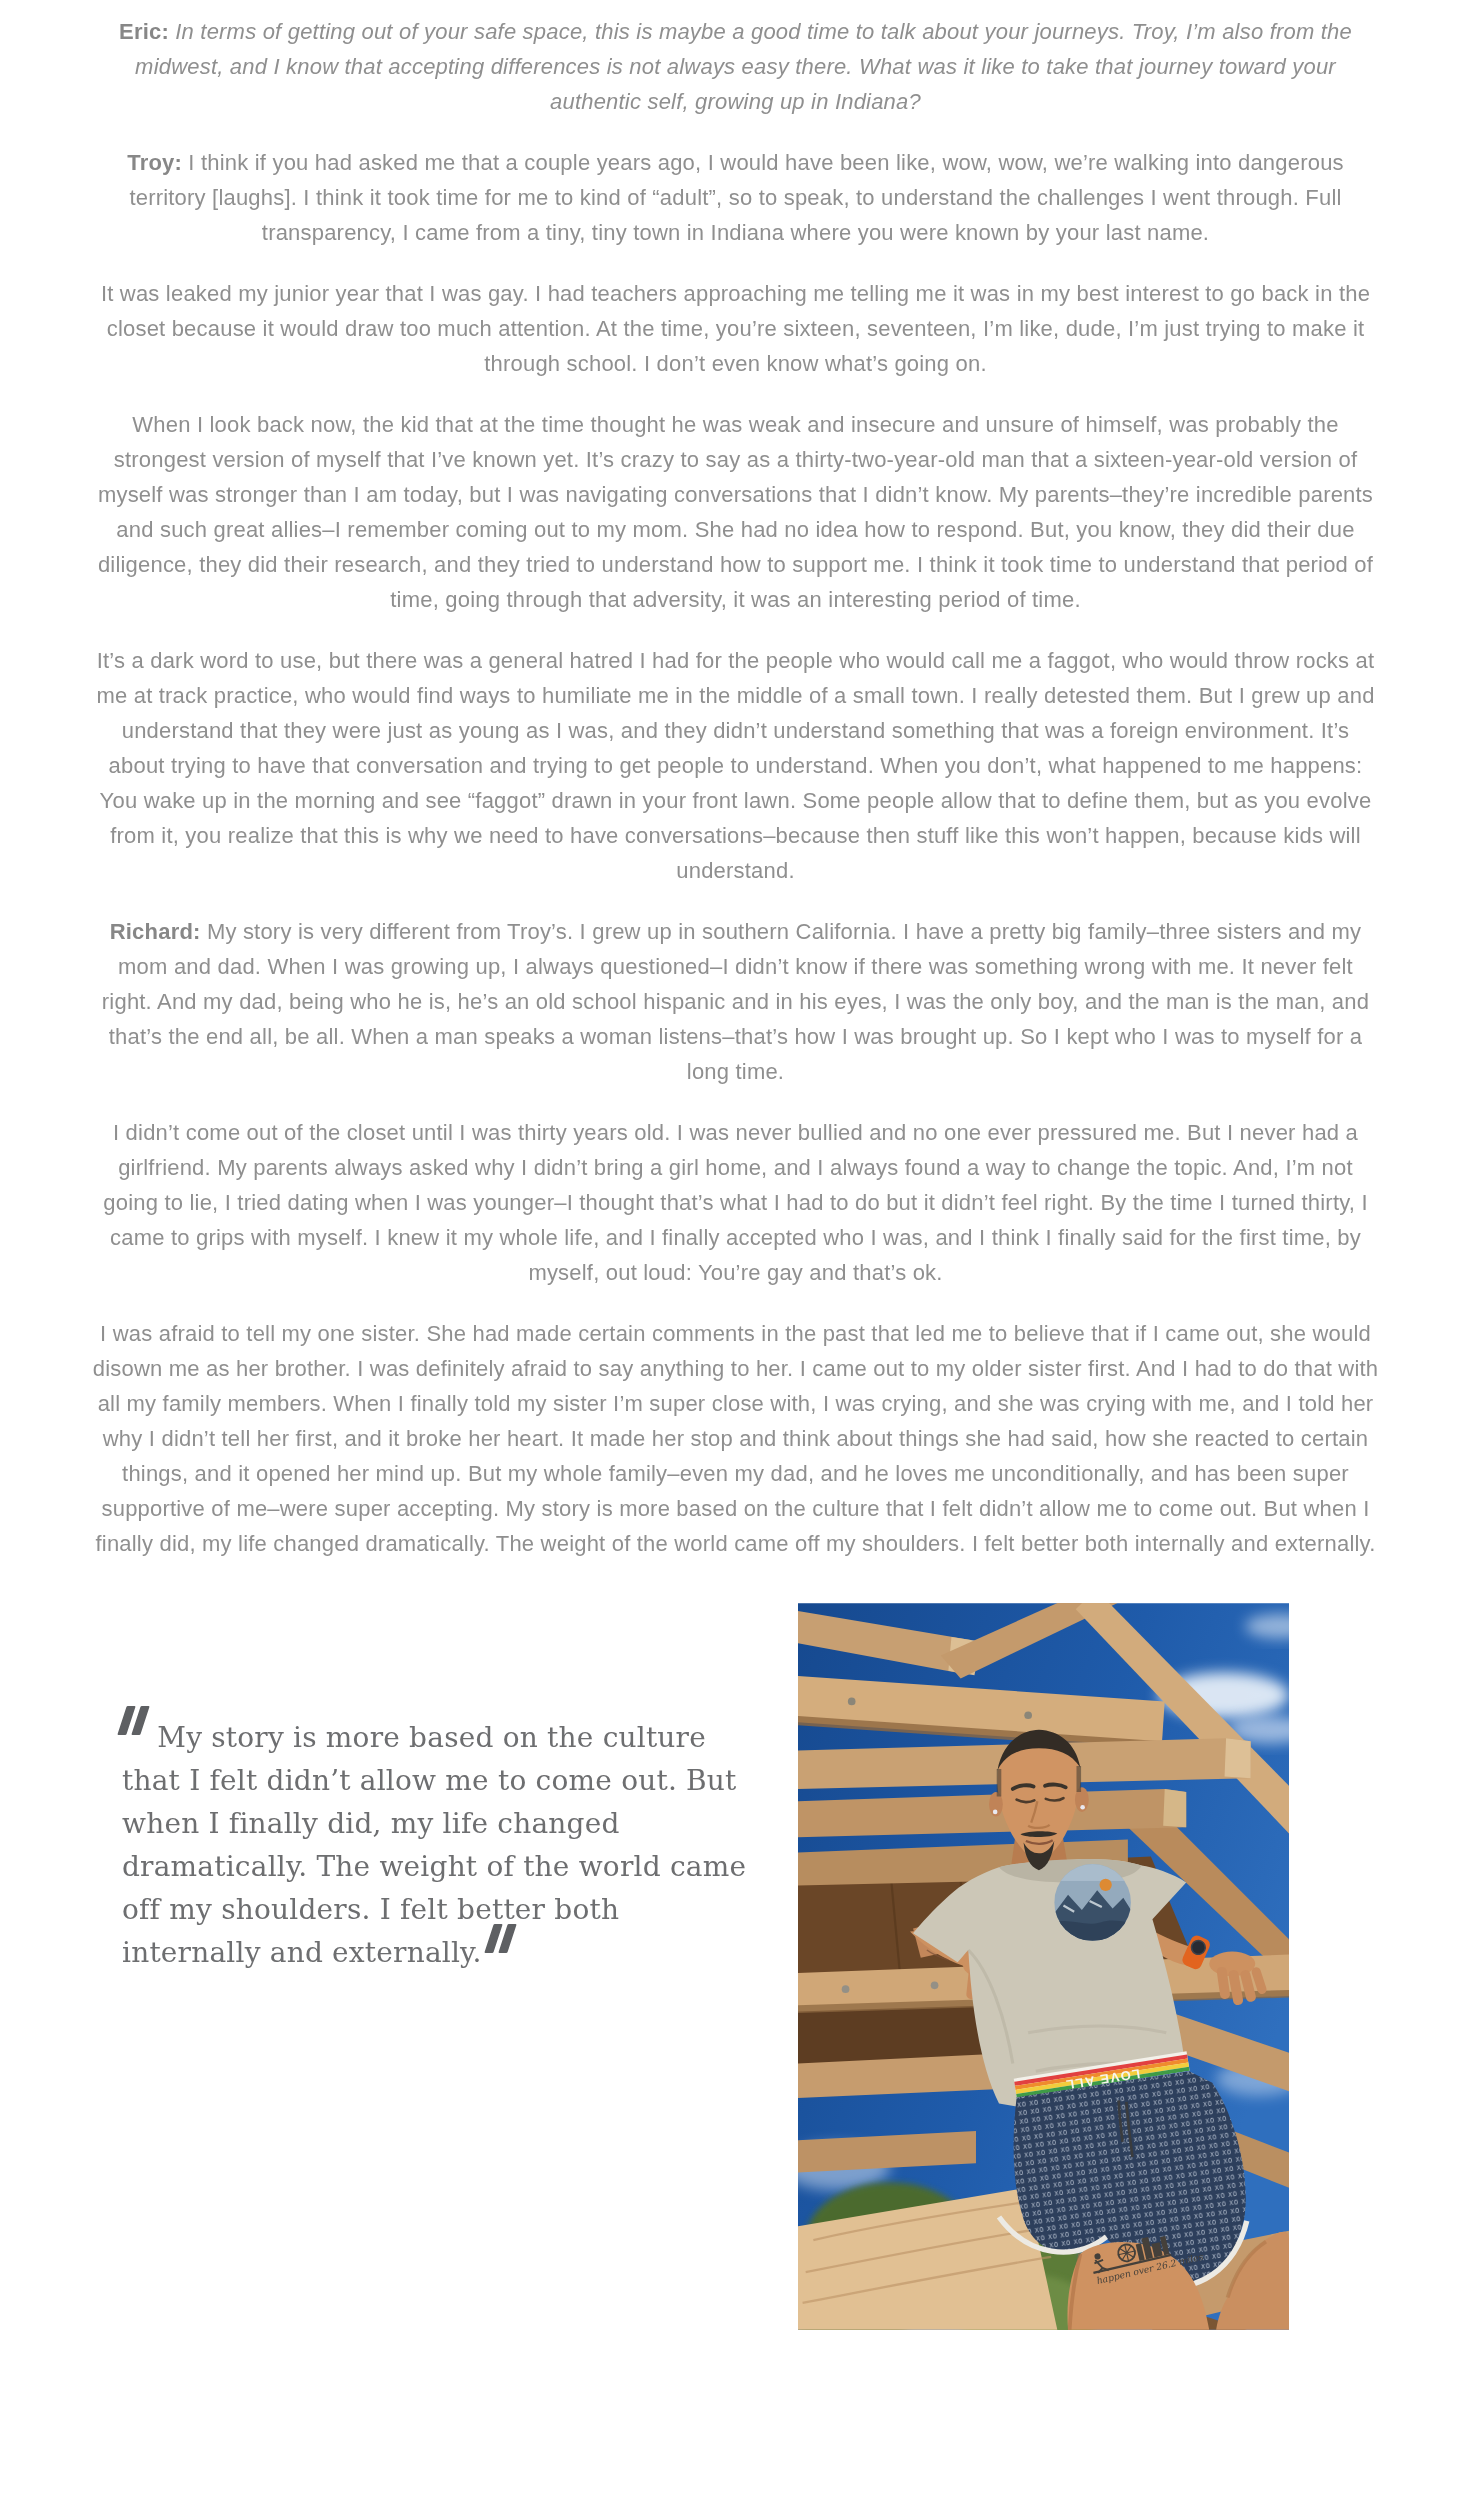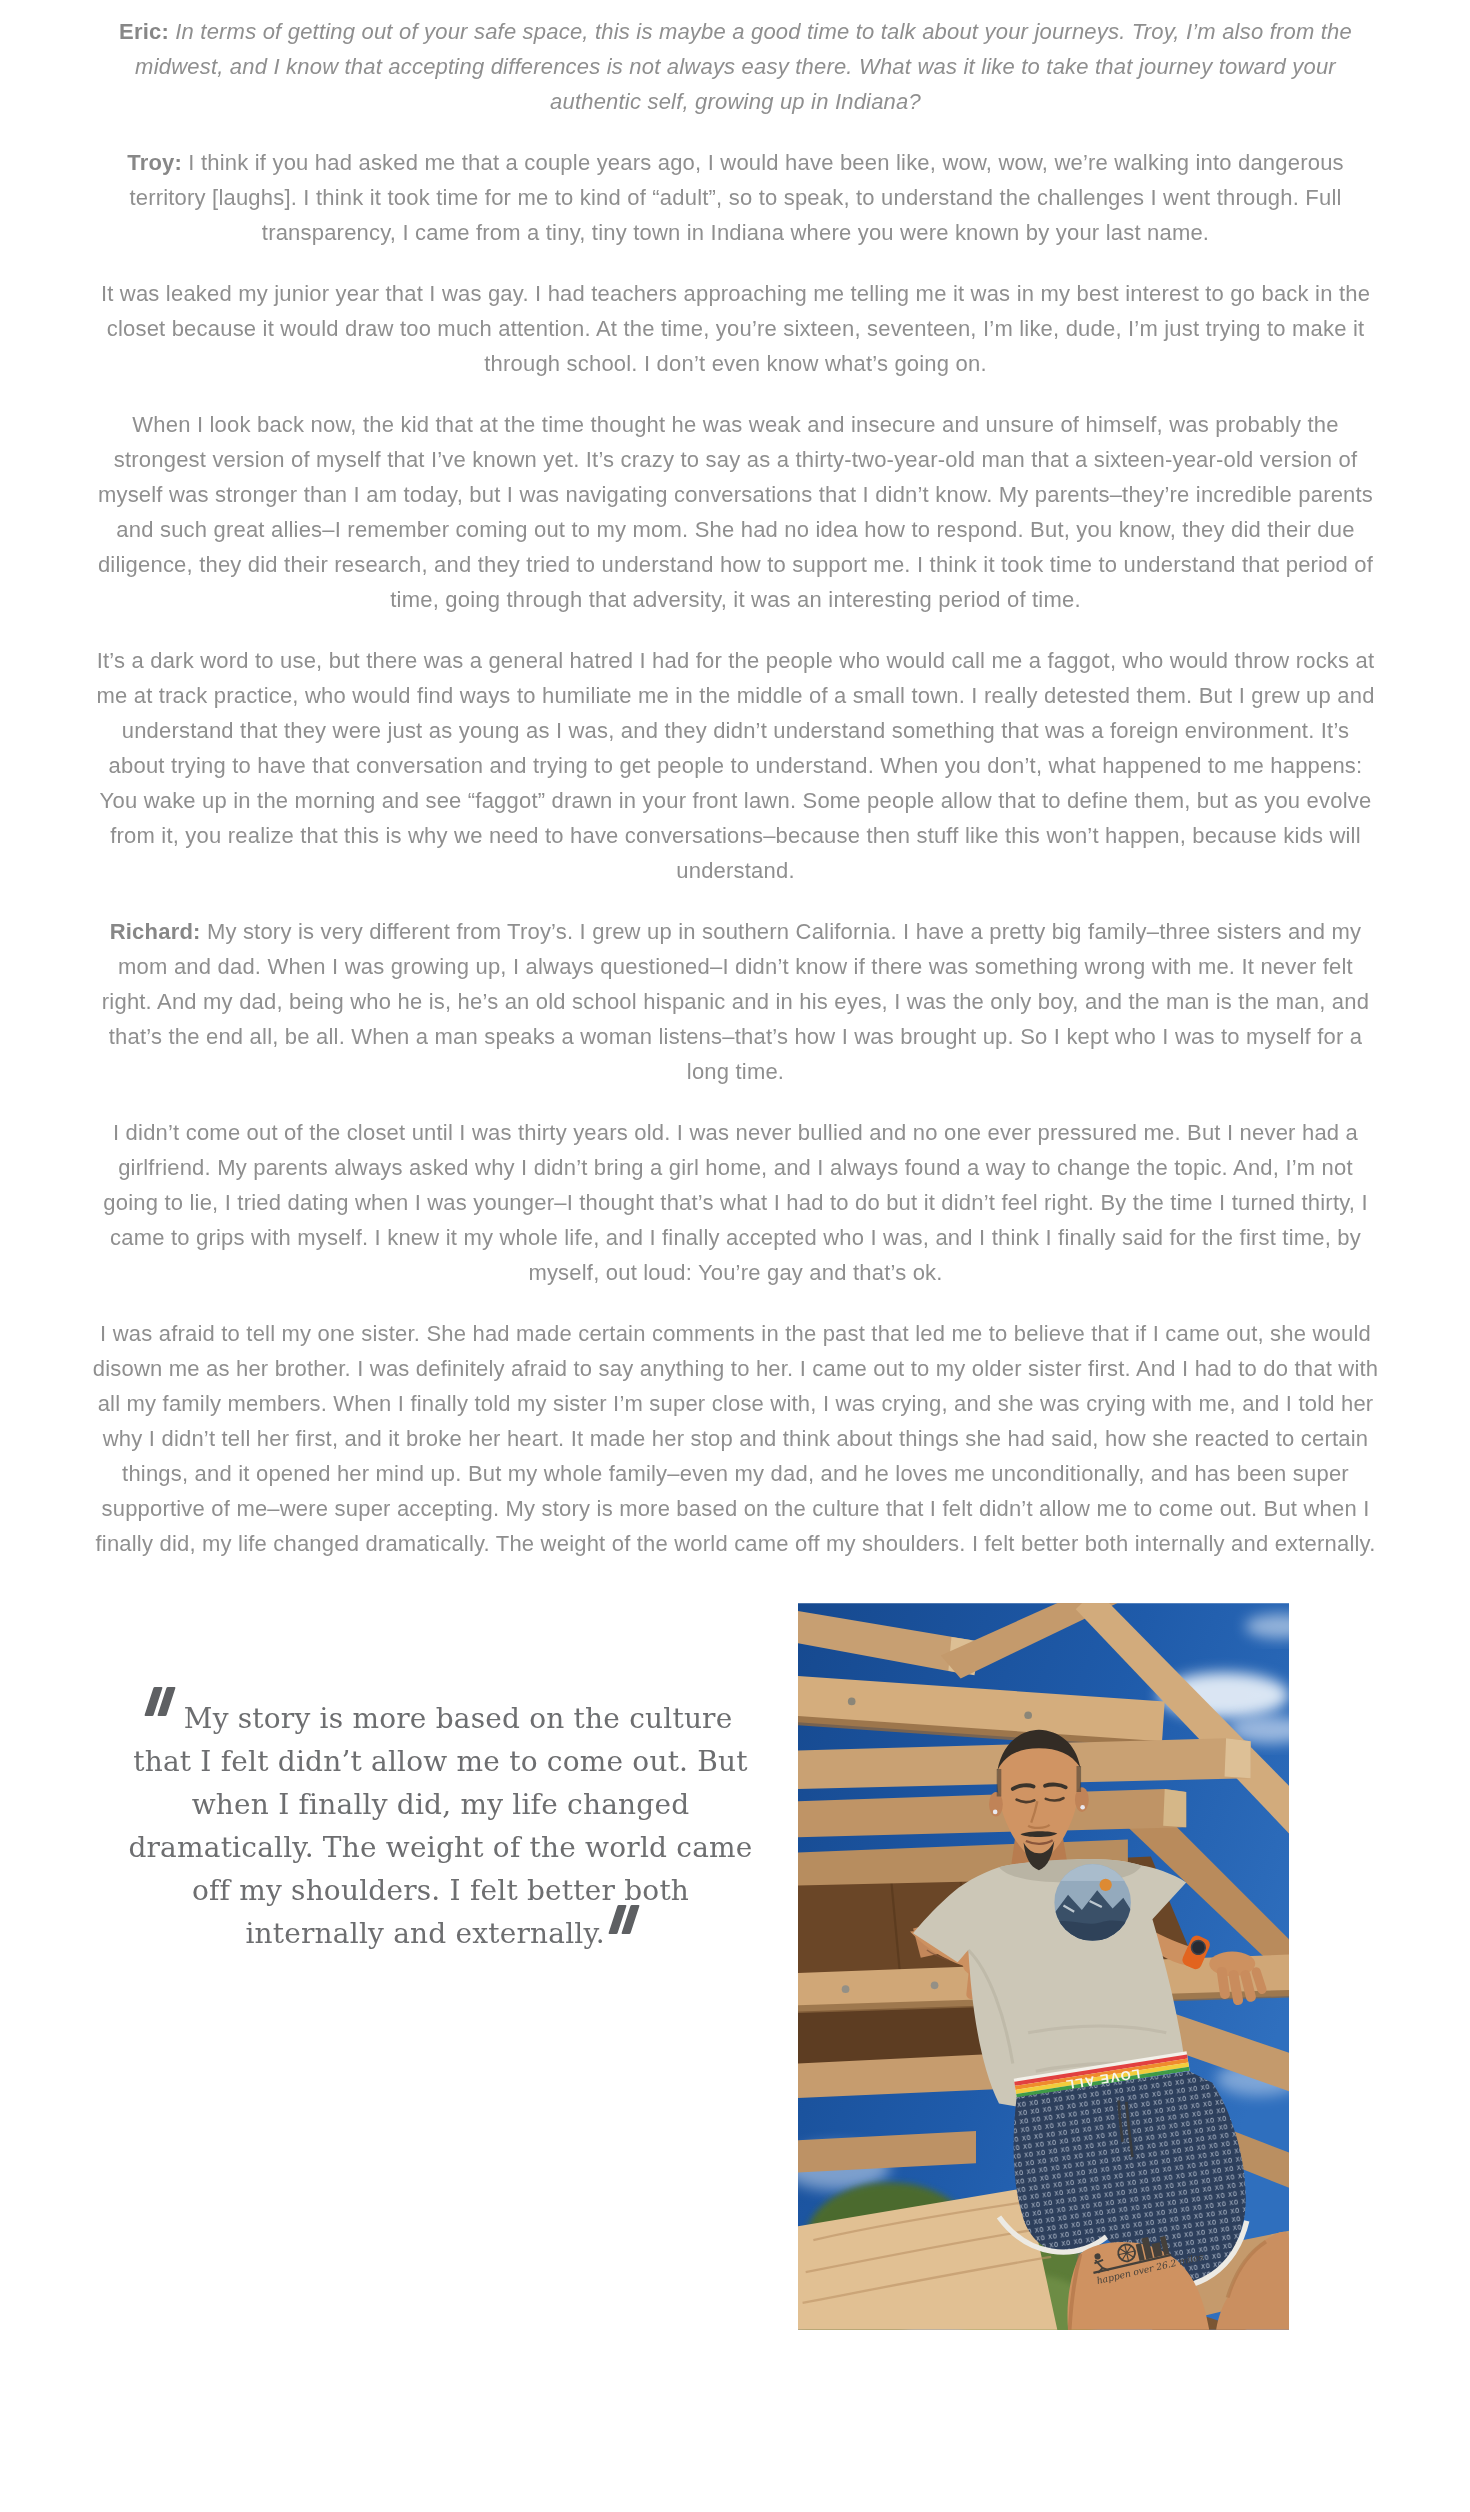--- a/index.html
+++ b/index.html
@@ -25,24 +25,25 @@
   .speaker{font-weight:bold;color:var(--speaker-text);margin-top:25px;}
   .ptext.italic{font-style:italic;}
   
   .feature-row{
     width:1304px;margin:42px auto 0 auto;display:flex;align-items:flex-start;
   }
   .quote-col{
     width:714px;display:flex;justify-content:center;padding-top:94px;
   }
   .pull-quote{
-    width:637px;text-align:center;
+    width:637px;text-align:left;
     font-family:"DejaVu Serif",serif;
     font-size:28px;line-height:43px;letter-spacing:0.2px;
     color:var(--quote-text);
+    margin-top:19px;
   }
   .qmark{display:inline-flex;gap:4.6px;position:relative;vertical-align:baseline;}
   .qmark i{display:block;width:9.2px;height:29px;background:var(--quote-mark);
     transform:skewX(-18deg);border-radius:1.2px;}
   .qmark.open{top:-12.3px;margin-right:12.3px;}
   .qmark.close{top:-9.2px;margin-left:7.7px;}
   
   .photo-col{width:491px;height:727px;overflow:hidden;}
   .photo-col svg{display:block;}
 </style>

